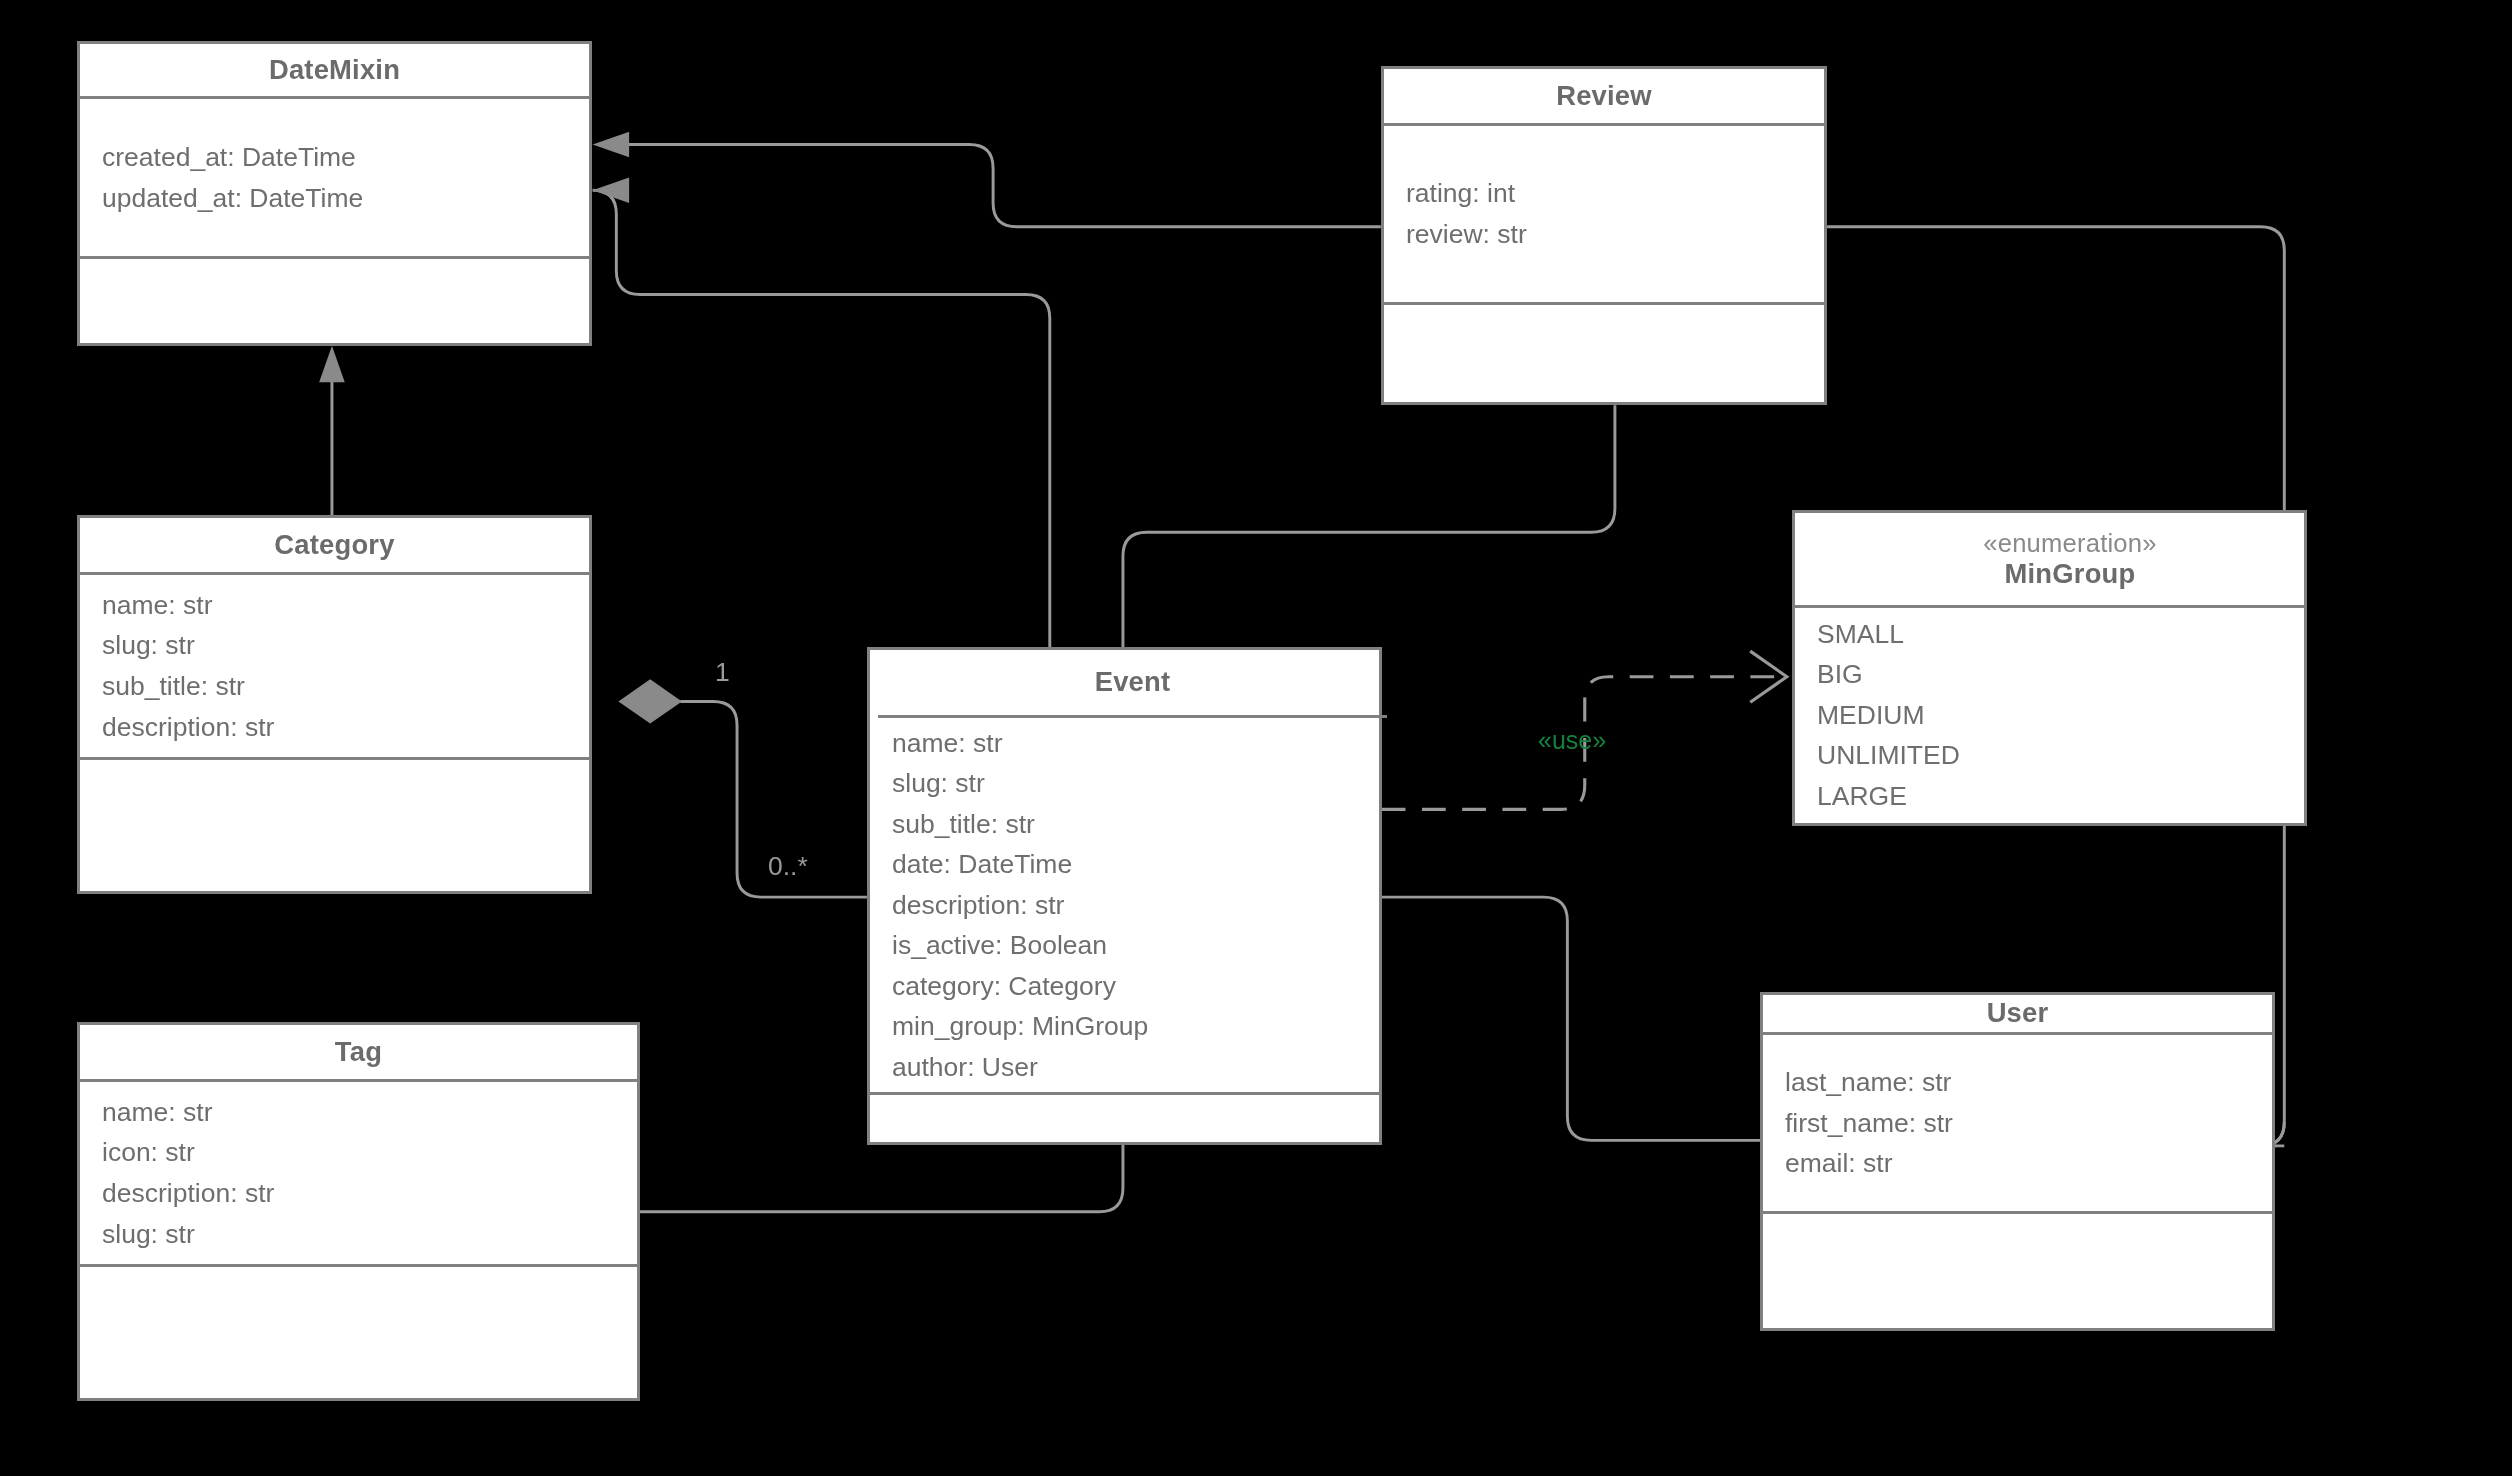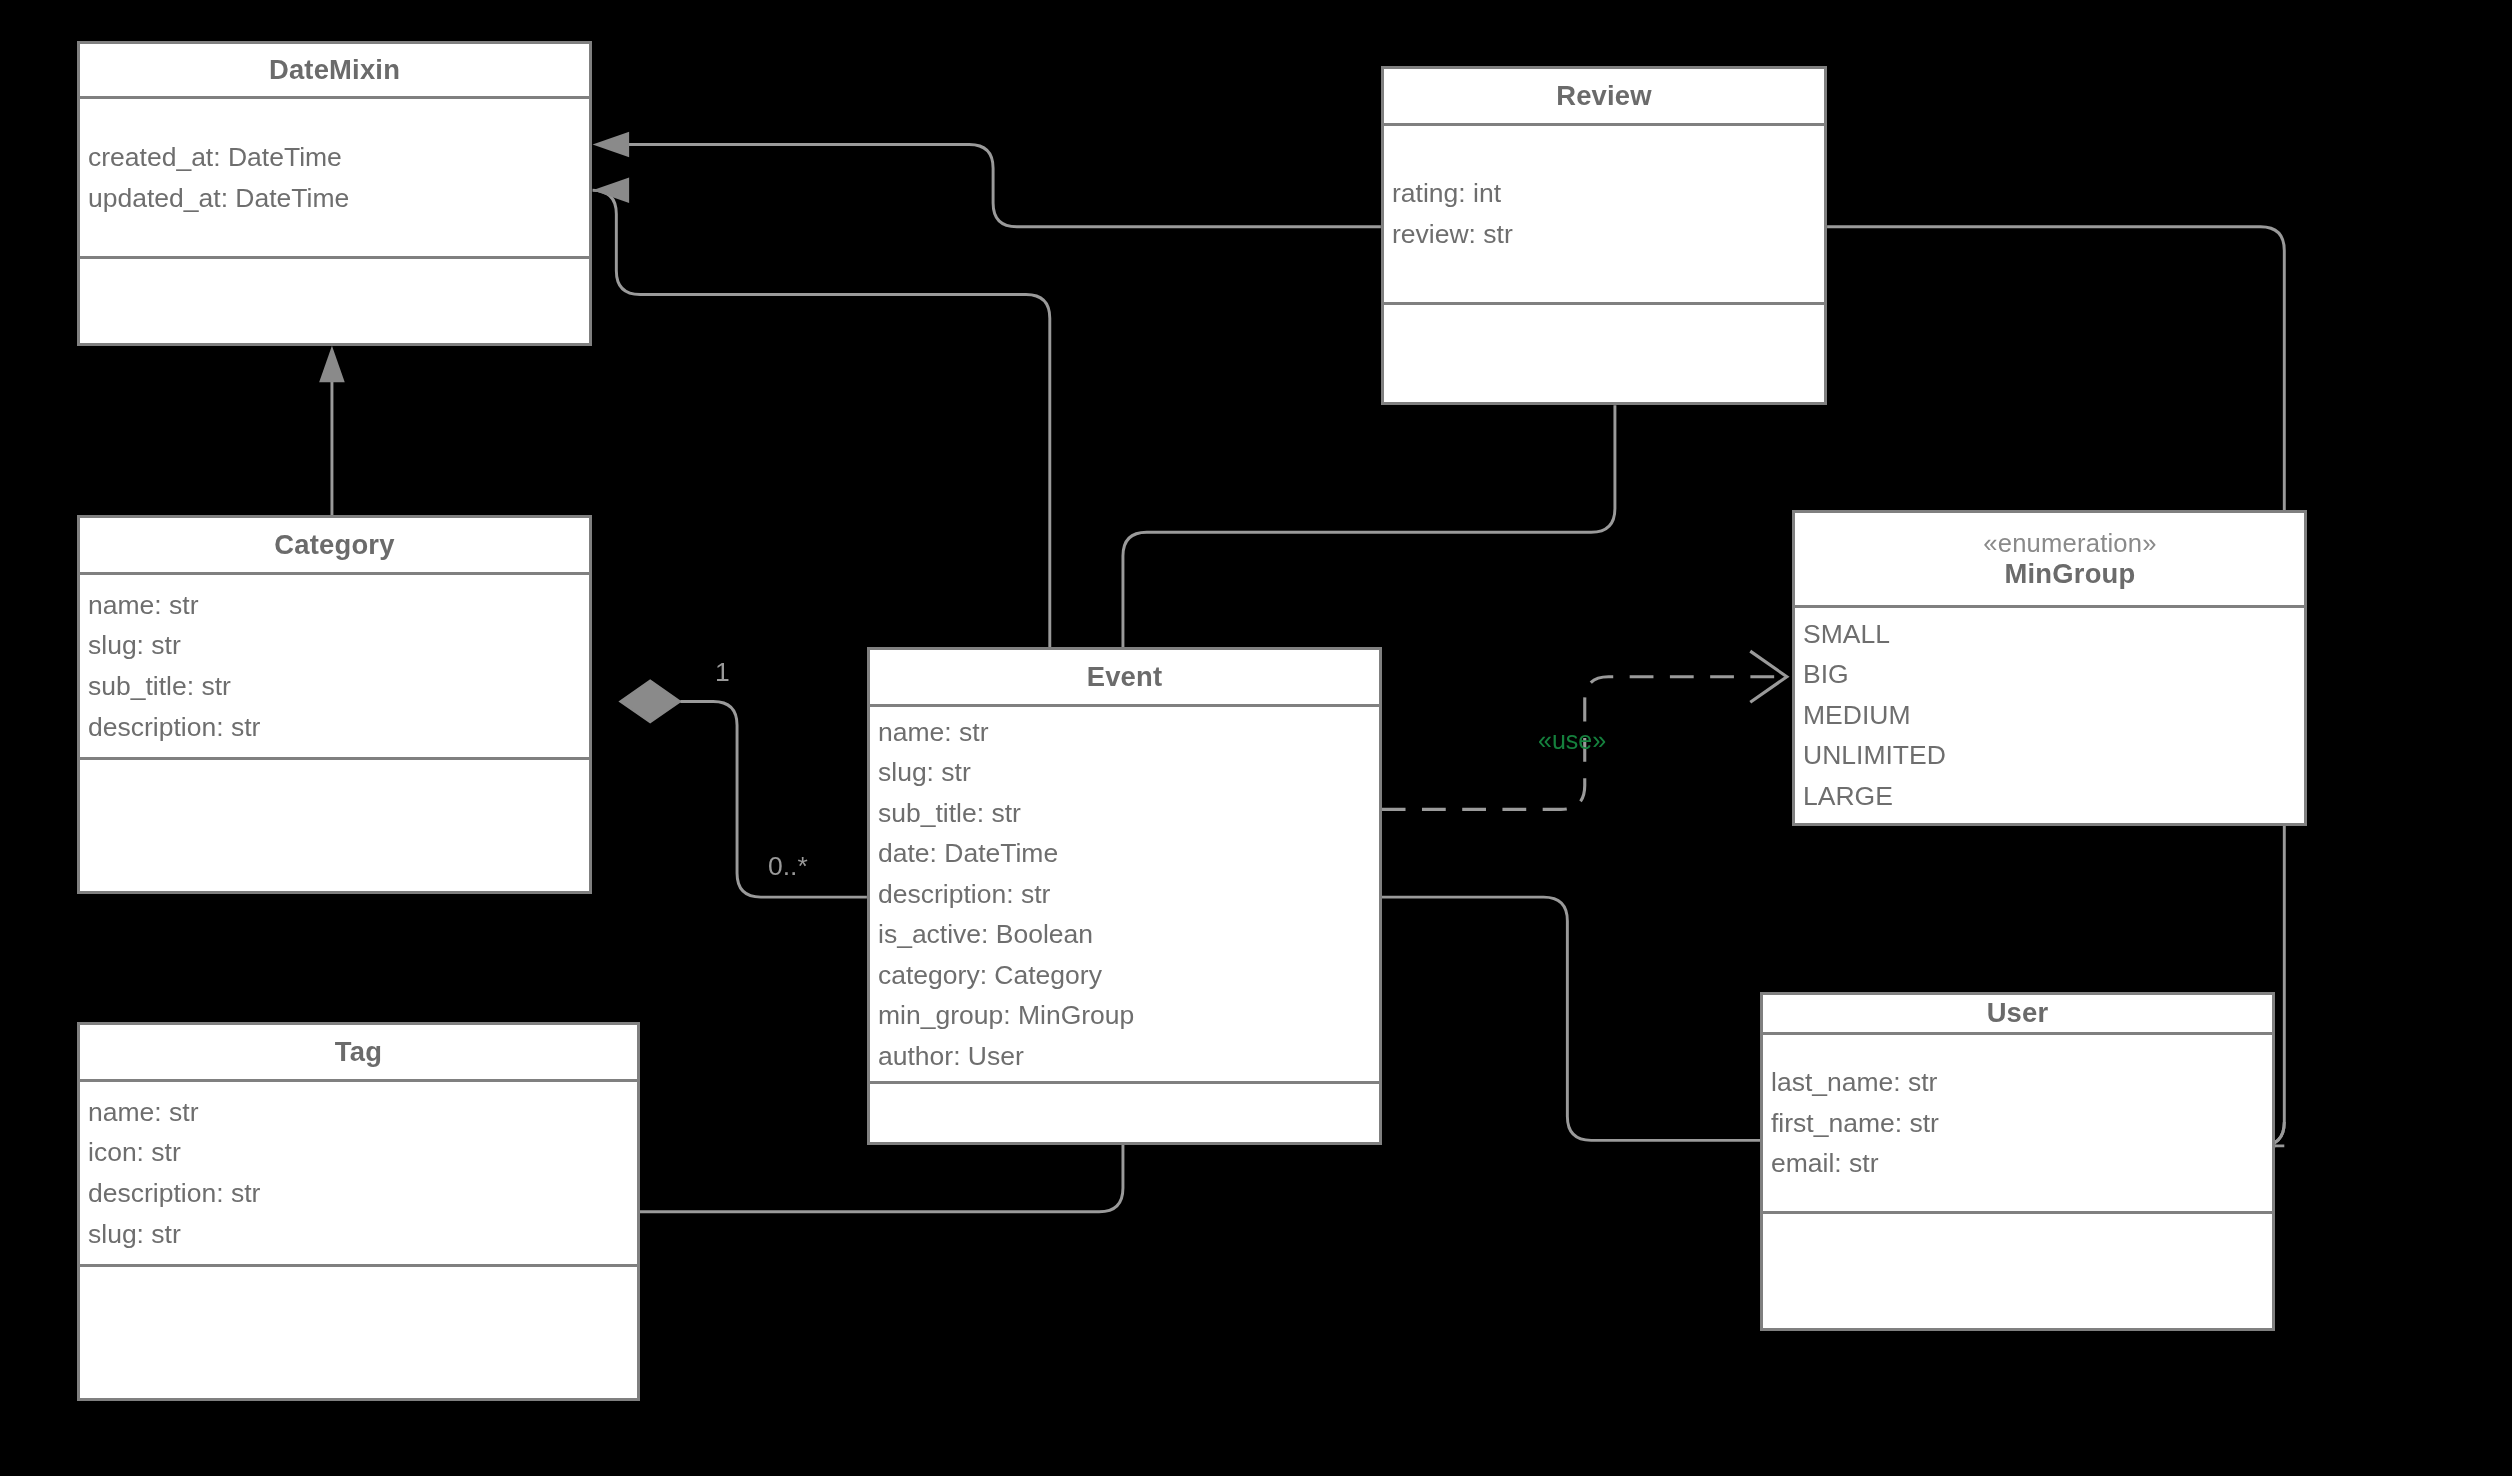--- a/index.html
+++ b/index.html
@@ -39,21 +39,21 @@
     color:#8a8a8a;
     display:block;
   }
   .uml-attrs{
     box-sizing:border-box;
     width:100%;
     border-bottom:3.7px solid #808080;
     display:flex;
     flex-direction:column;
     justify-content:center;
-    padding:0 8px;
+    padding:0 22px;
     font-size:26.5px;
     line-height:1.53;
     color:#6e6e6e;
     white-space:pre;
   }
   .uml-attrs .attr{display:block;}
   .uml-methods{
     box-sizing:border-box;
     width:100%;
     flex:1;
@@ -164,21 +164,21 @@
     <div class="uml-attrs" style="height:185px;">
       <span class="attr">name: str</span>
       <span class="attr">icon: str</span>
       <span class="attr">description: str</span>
       <span class="attr">slug: str</span>
     </div>
     <div class="uml-methods"></div>
   </div>
 
   <div class="uml-class" style="left:867px;top:647px;width:515px;height:498px;">
-    <div class="uml-title" style="height:57px;">Event</div>
+    <div class="uml-title" style="height:68px;margin-left:8px;">Event</div>
     <div class="uml-attrs" style="height:377px;">
       <span class="attr">name: str</span>
       <span class="attr">slug: str</span>
       <span class="attr">sub_title: str</span>
       <span class="attr">date: DateTime</span>
       <span class="attr">description: str</span>
       <span class="attr">is_active: Boolean</span>
       <span class="attr">category: Category</span>
       <span class="attr">min_group: MinGroup</span>
       <span class="attr">author: User</span>

